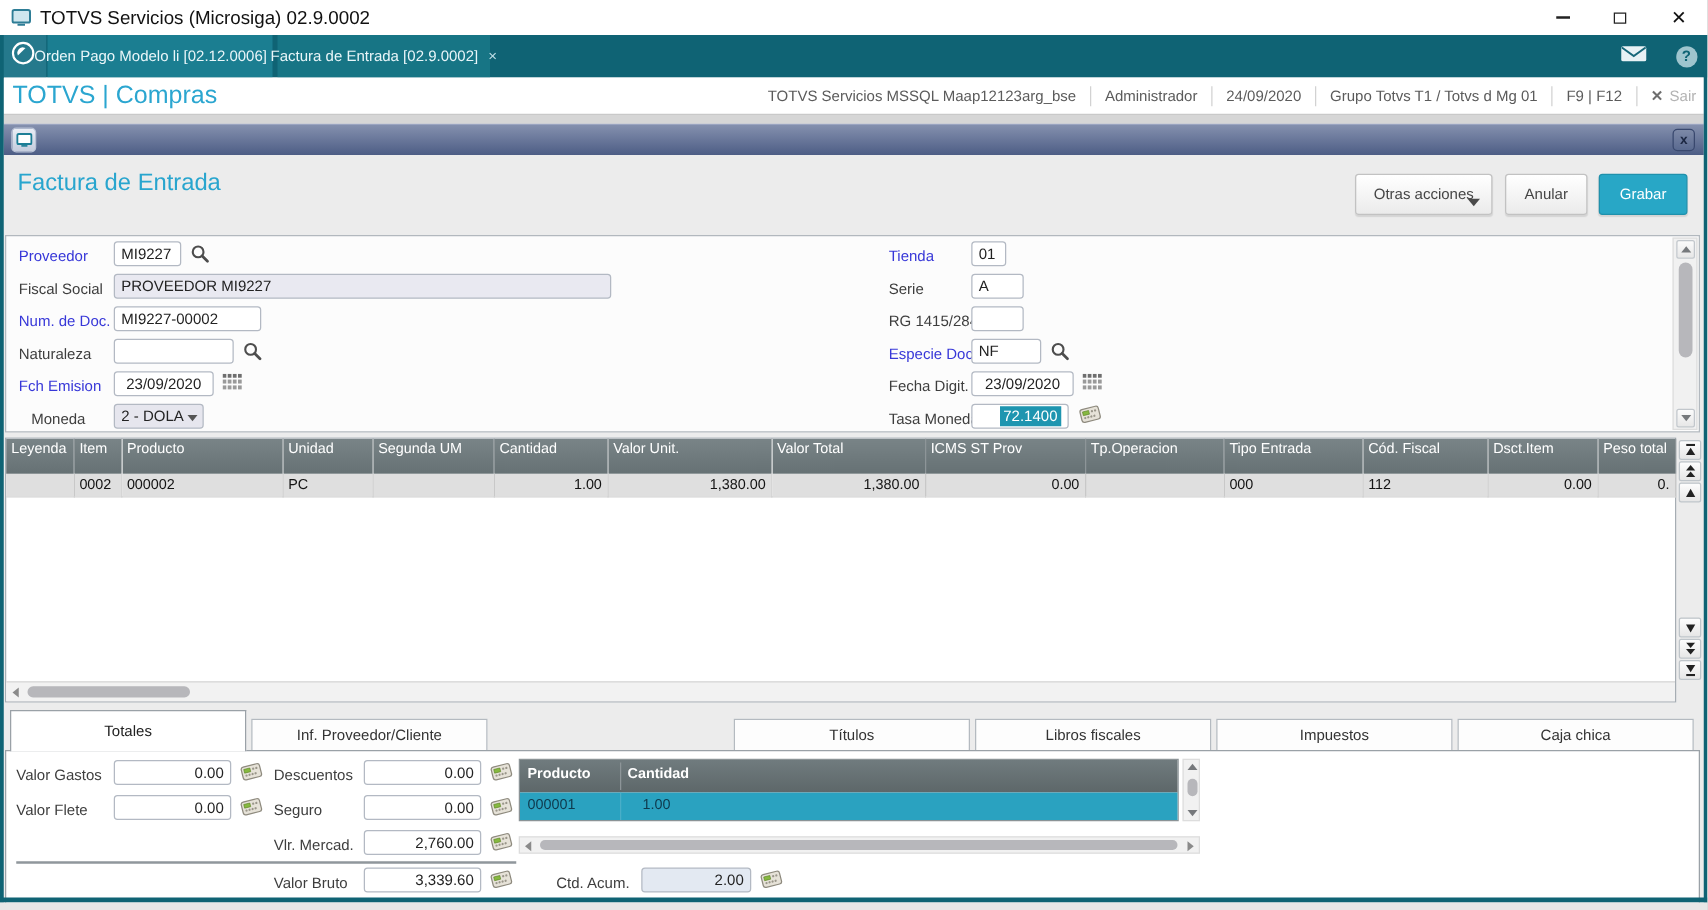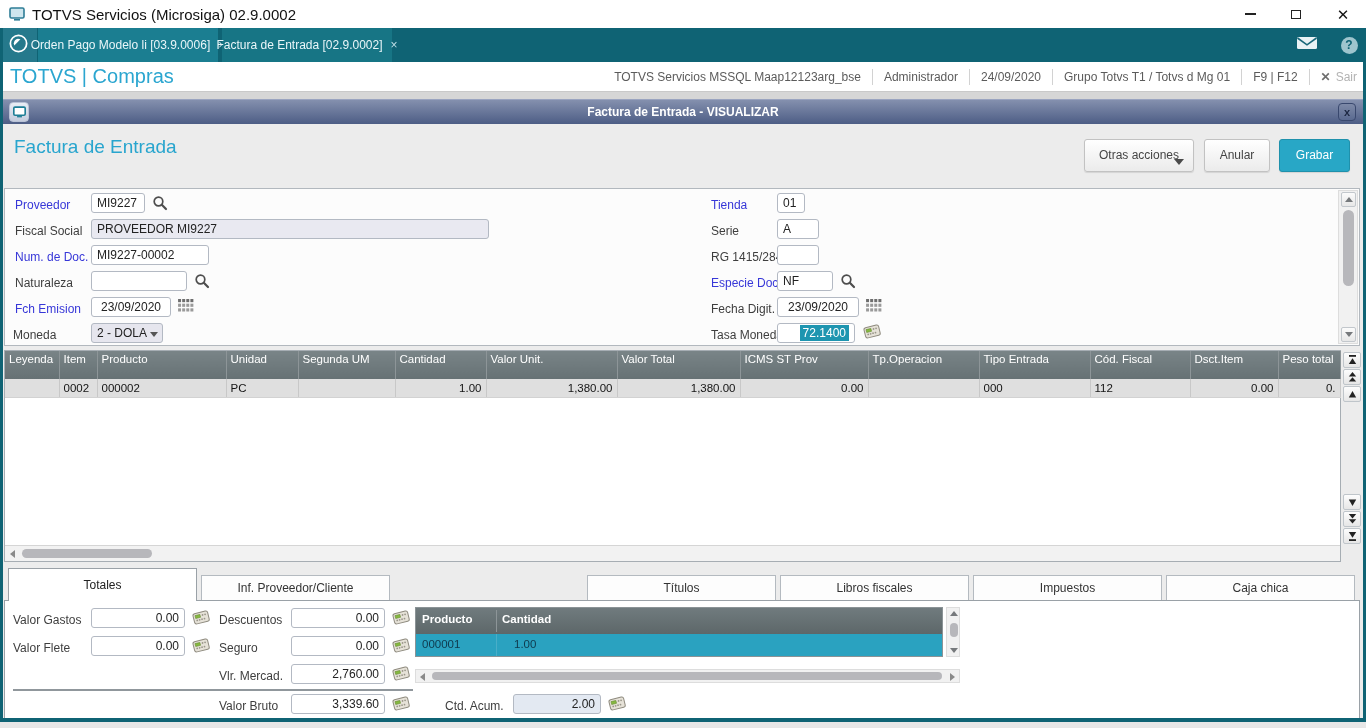--- a/index.html
+++ b/index.html
@@ -143,21 +143,21 @@
   <div class="tabbar">
     <div class="logo-btn">
       <span>
         <svg width="21" height="21" viewBox="0 0 24 24">
             <circle cx="12" cy="12" r="9.3" fill="none" stroke="#fff" stroke-width="2"></circle>
             <path d="M7.2 14.2 L14.2 7.2 L11.3 6.6 A 6 6 0 0 0 6.6 11.9 Z" fill="#fff"></path>
           </svg>
       </span>
     </div>
     <div class="ttab" style="left:38px;width:180px;background:#1b7e91;">
-      <span>Orden Pago Modelo li [03.9.0006]</span>
+      <span>Orden Pago Modelo li [02.12.0006]</span>
       <span class="x">×</span>
     </div>
     <div class="ttab" style="left:222px;width:170px;background:#177585;">
       <span>Factura de Entrada [02.9.0002]</span>
       <span class="x">×</span>
     </div>
     <div class="tab-arrow"></div>
     <div class="bar-ico" style="left:1294px;width:26px;">
       <span>
         <svg width="22" height="16" viewBox="0 0 22 16">
@@ -190,21 +190,20 @@
 
   <div class="gray-gap"></div>
 
   <div class="dlg-titlebar">
     <span class="dlg-ico">
       <svg width="13" height="12" viewBox="0 0 16 14">
           <rect x="1" y="1" width="14" height="10" rx="1.5" fill="#ffffff" stroke="#1d7e96" stroke-width="2"></rect>
           <rect x="5" y="12" width="6" height="1.6" fill="#1d7e96"></rect>
         </svg>
     </span>
-    <span class="dlg-title">Factura de Entrada - VISUALIZAR</span>
     <div class="dlg-close"><span>x</span></div>
   </div>
   <div class="dlg-bg"></div>
 
   <span class="page-heading">Factura de Entrada</span>
 
   <div class="btn" style="left:1084px;width:110px;">
     <span>Otras acciones</span>
     <span class="btn-caret"></span>
   </div>
@@ -257,21 +256,21 @@
             <rect x="8.8" y="5" width="3.2" height="3.4"></rect>
             <rect x="13.2" y="5" width="3.2" height="3.4"></rect>
             <rect x="0" y="10" width="3.2" height="3.4"></rect>
             <rect x="4.4" y="10" width="3.2" height="3.4"></rect>
             <rect x="8.8" y="10" width="3.2" height="3.4"></rect>
             <rect x="13.2" y="10" width="3.2" height="3.4"></rect>
           </g>
         </svg>
     </span>
 
-    <span class="lbl" style="left:8px;top:137px;">Moneda</span>
+    <span class="lbl" style="left:20px;top:137px;">Moneda</span>
     <div class="inp sel" style="left:86px;top:134px;width:72px;">
       <span>2 - DOLA</span>
       <span class="sel-caret"></span>
     </div>
 
     <span class="lbl blue" style="left:706px;top:7px;">Tienda</span>
     <div class="inp" style="left:772px;top:4px;width:28px;"><span>01</span></div>
 
     <span class="lbl" style="left:706px;top:33px;">Serie</span>
     <div class="inp" style="left:772px;top:30px;width:42px;"><span>A</span></div>

